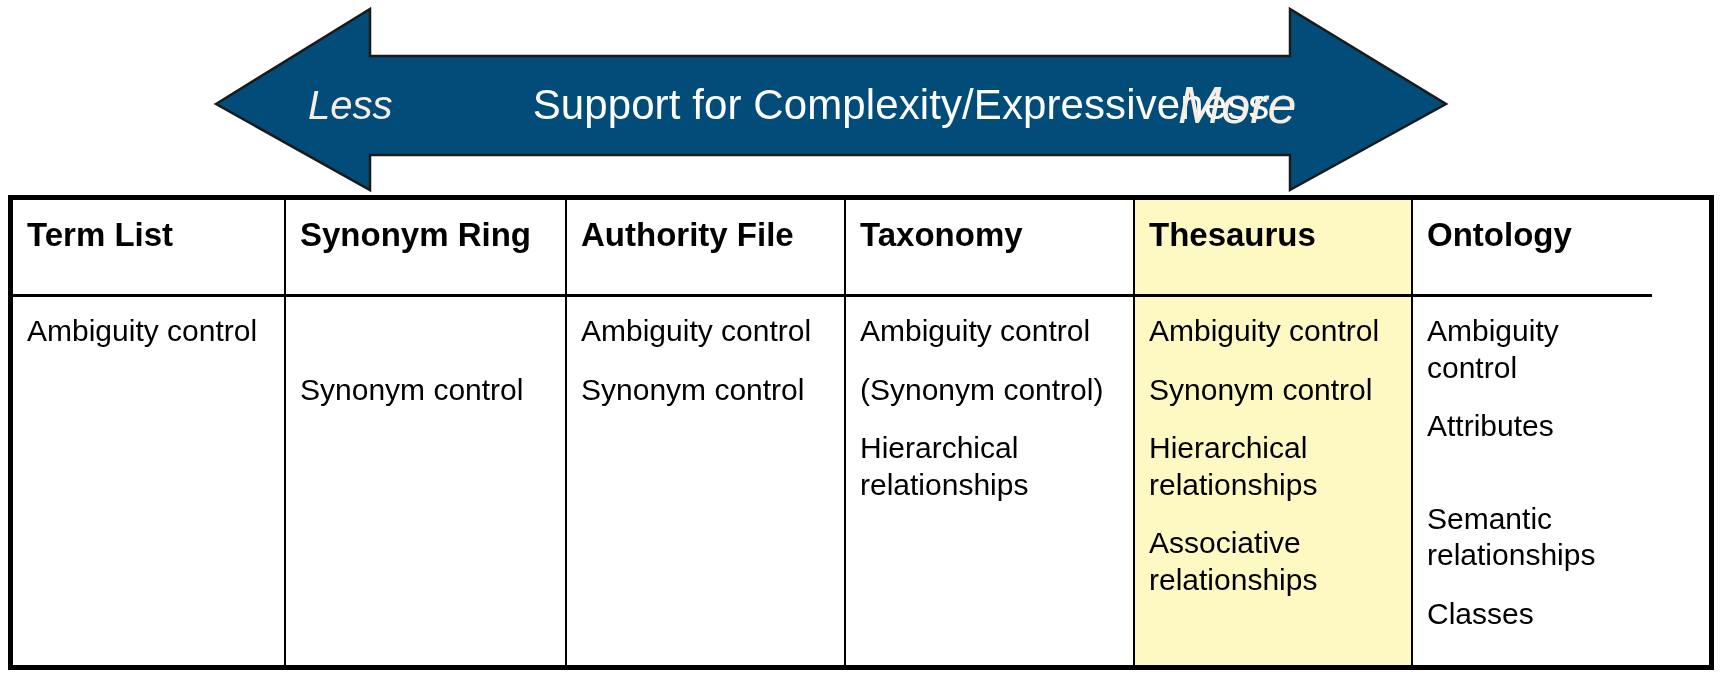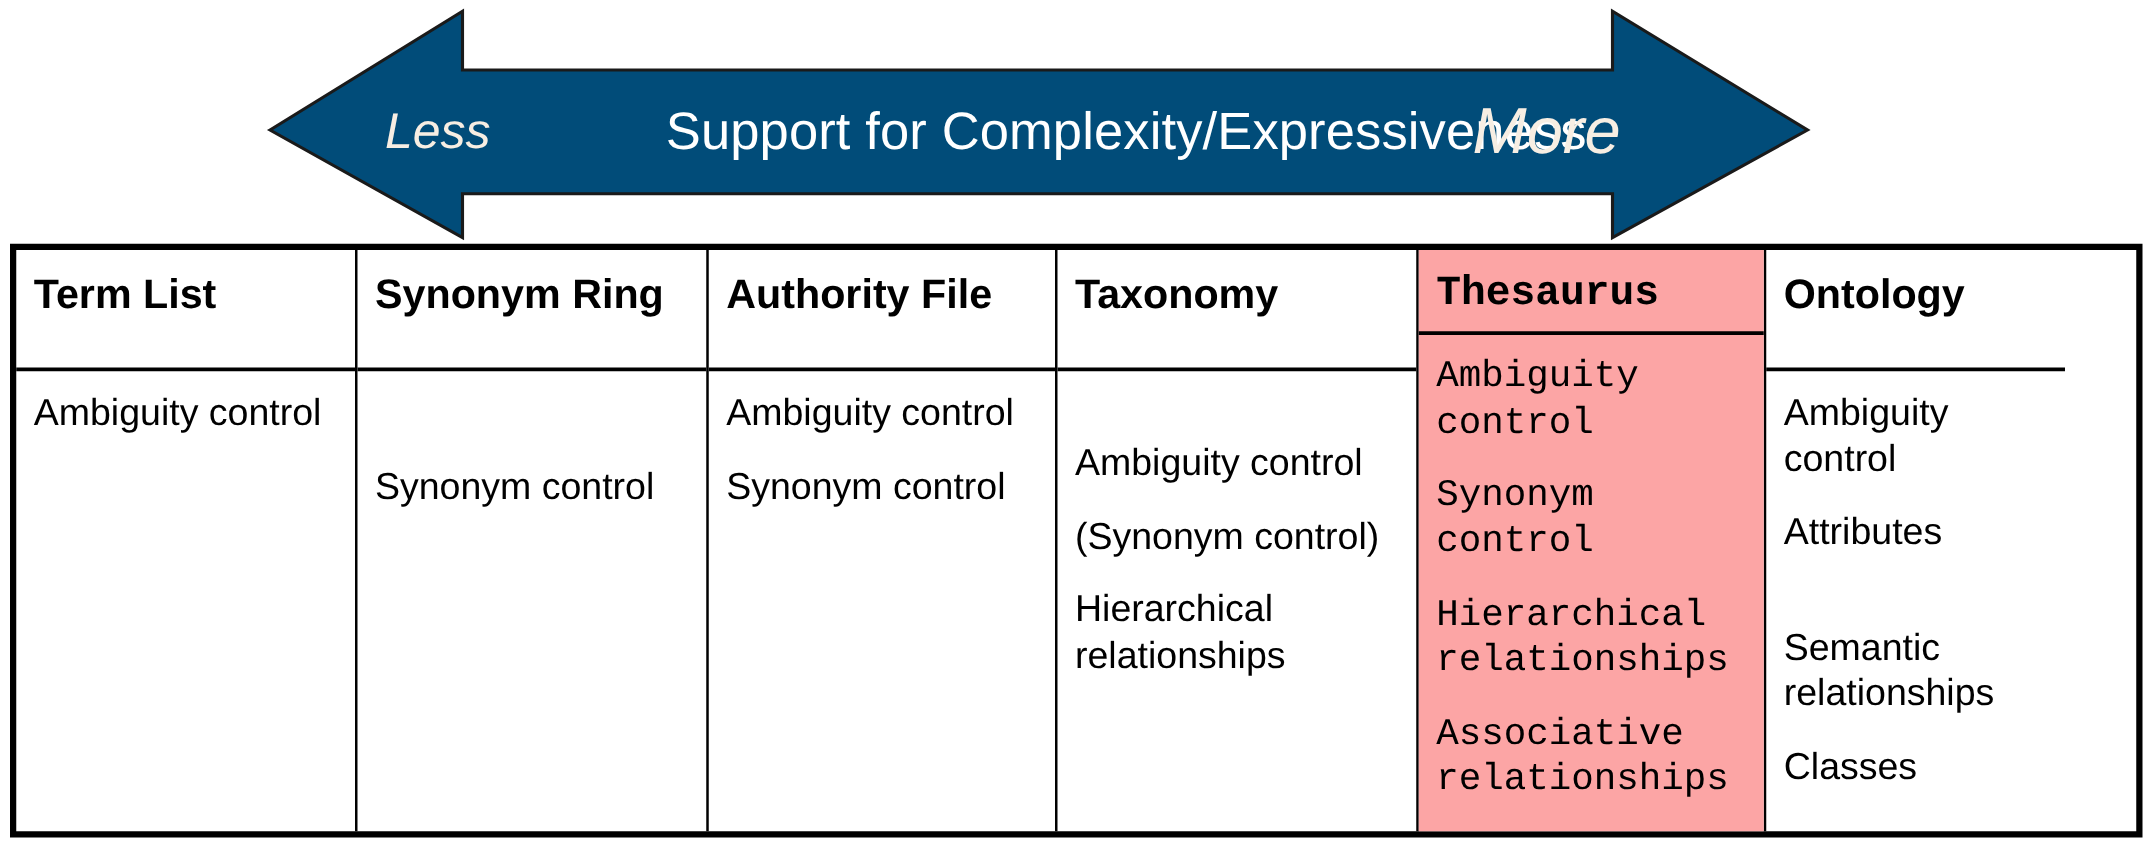--- a/index.html
+++ b/index.html
@@ -85,21 +85,21 @@
     box-sizing: border-box;
     display: flex;
     flex-direction: column;
     border-right: 2px solid #000000;
   }
   .col:last-child { border-right: none; }
 
   .col-term-list     { width: 273px; }
   .col-synonym-ring  { width: 281px; justify-content: center; }
   .col-authority     { width: 279px; }
-  .col-taxonomy      { width: 289px; gap: 40px; }
+  .col-taxonomy      { width: 289px; }
   .col-thesaurus     { width: 278px; }
   .col-ontology      { width: 239px; }
 
   .col-head {
     height: 97px;
     box-sizing: border-box;
     border-bottom: 3px solid #000000;
     padding: 16px 0 0 14px;
     font-size: 33px;
     font-weight: bold;
@@ -119,22 +119,21 @@
   }
   .cell-item.spaced-gap {
     margin-bottom: 56px;
   }
   .cell-item.blank-lead {
     visibility: hidden;
   }
 
   .highlighted .col-head,
   .highlighted .col-body {
-    background: #fca5a5;
-    font-family: Liberation Mono, monospace;
+    background: #fef9c3;
   }
 </style>
 </head>
 <body>
 
 <div id="canvas">
 
   <div id="arrow-band">
     <svg id="arrow-svg" viewBox="0 0 1722 196" preserveAspectRatio="none">
       <polygon points="216,104 370,9 370,56 1290,56 1290,9 1446,104 1290,190 1290,155 370,155 370,190" fill="#014C79" stroke="#1a1a1a" stroke-width="2.5" stroke-linejoin="miter"></polygon>

